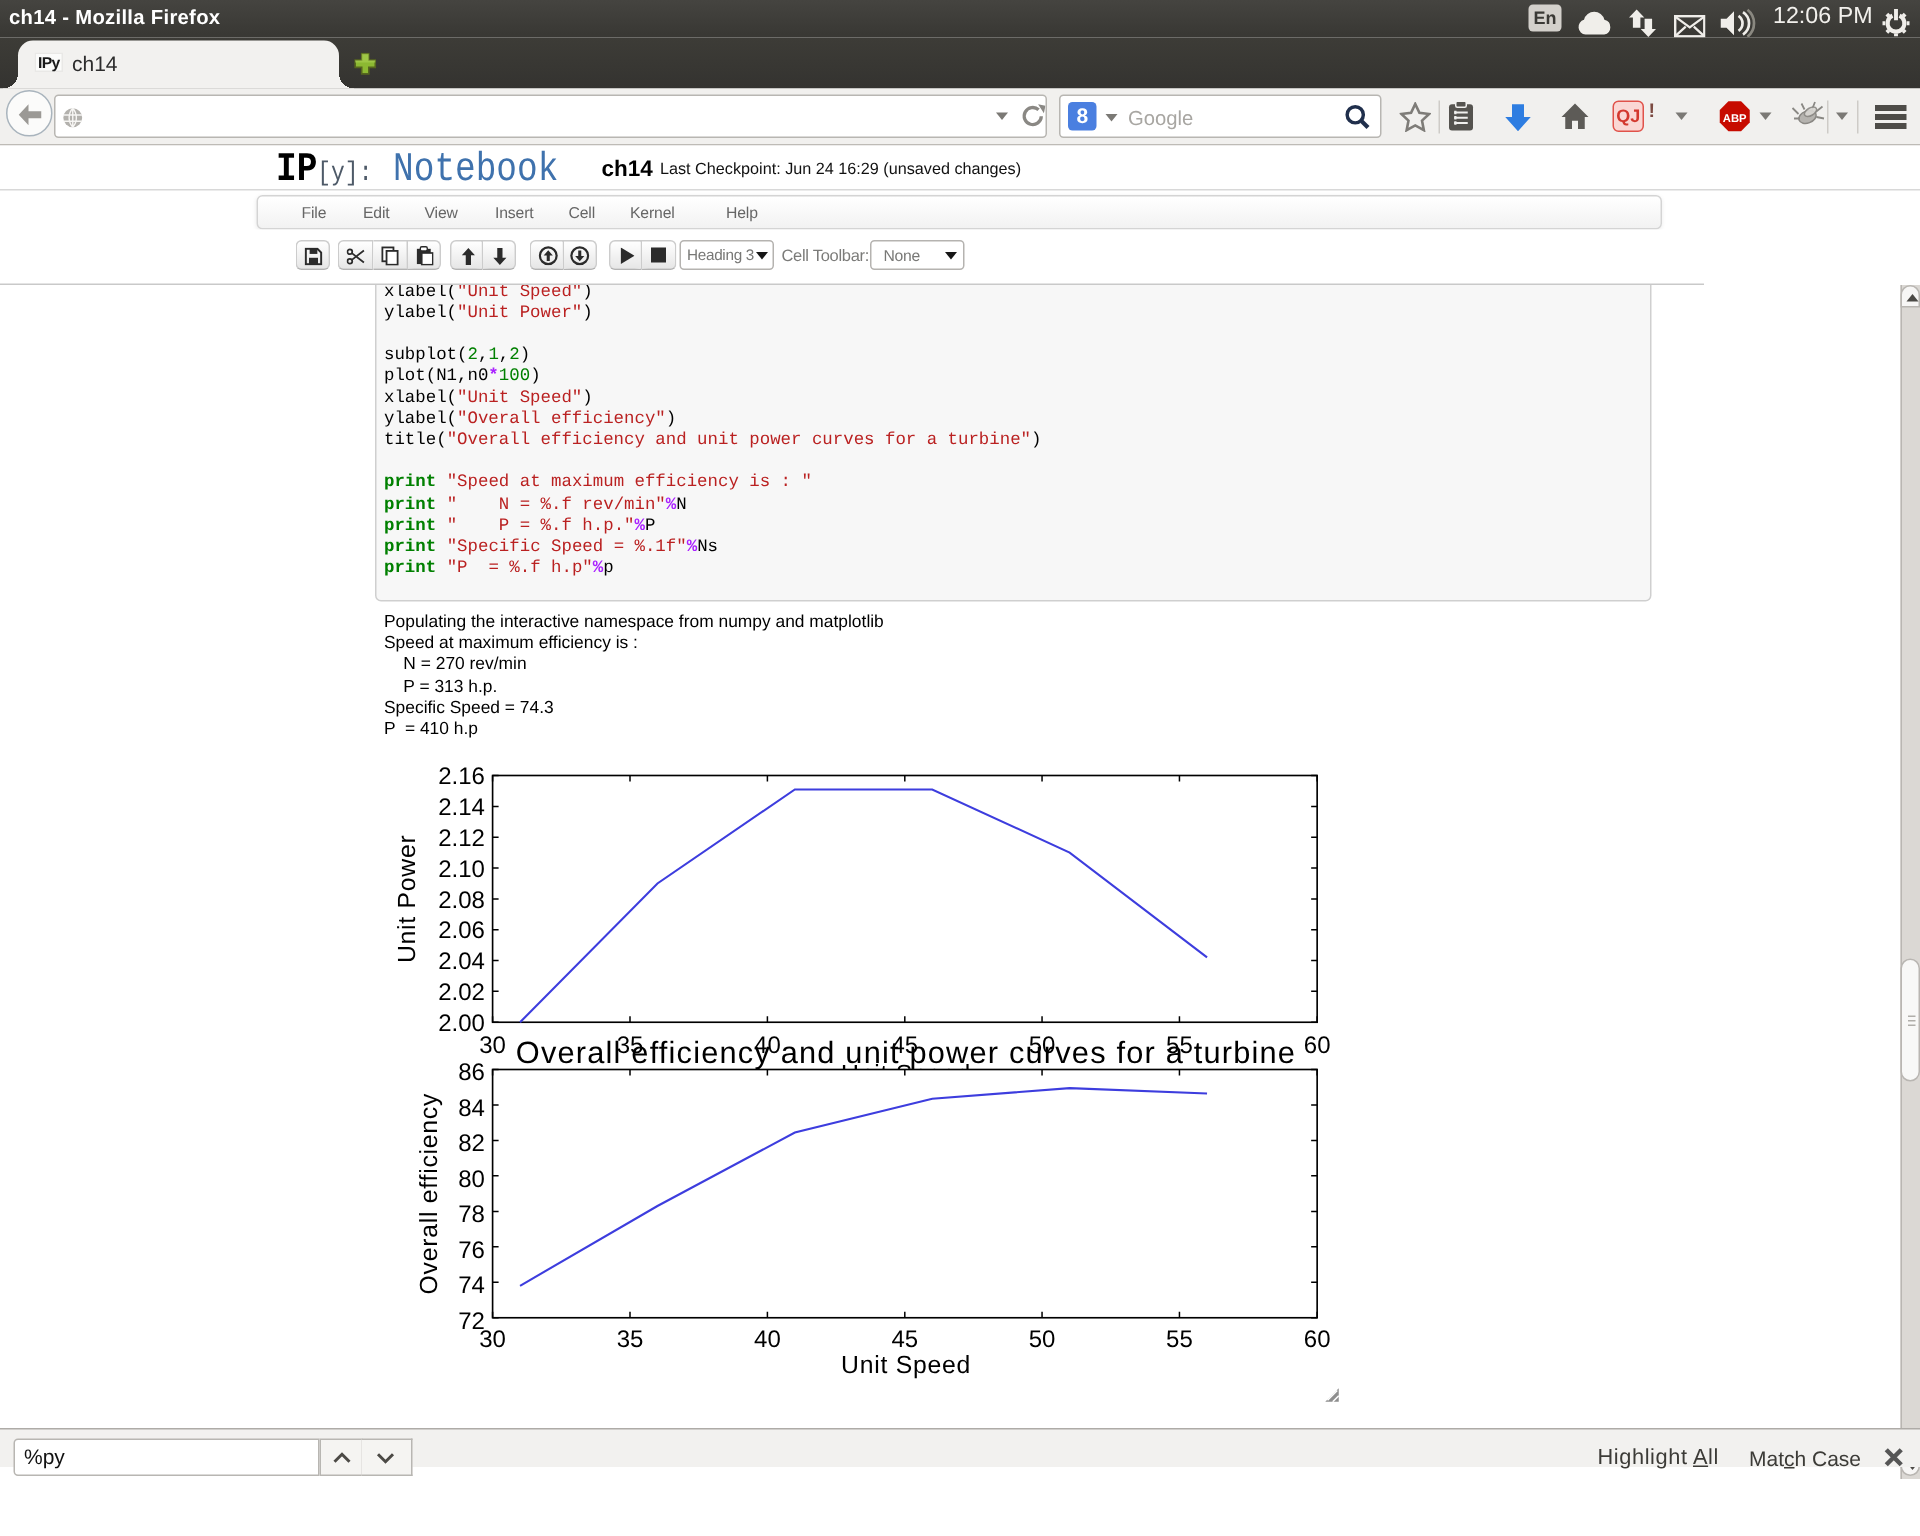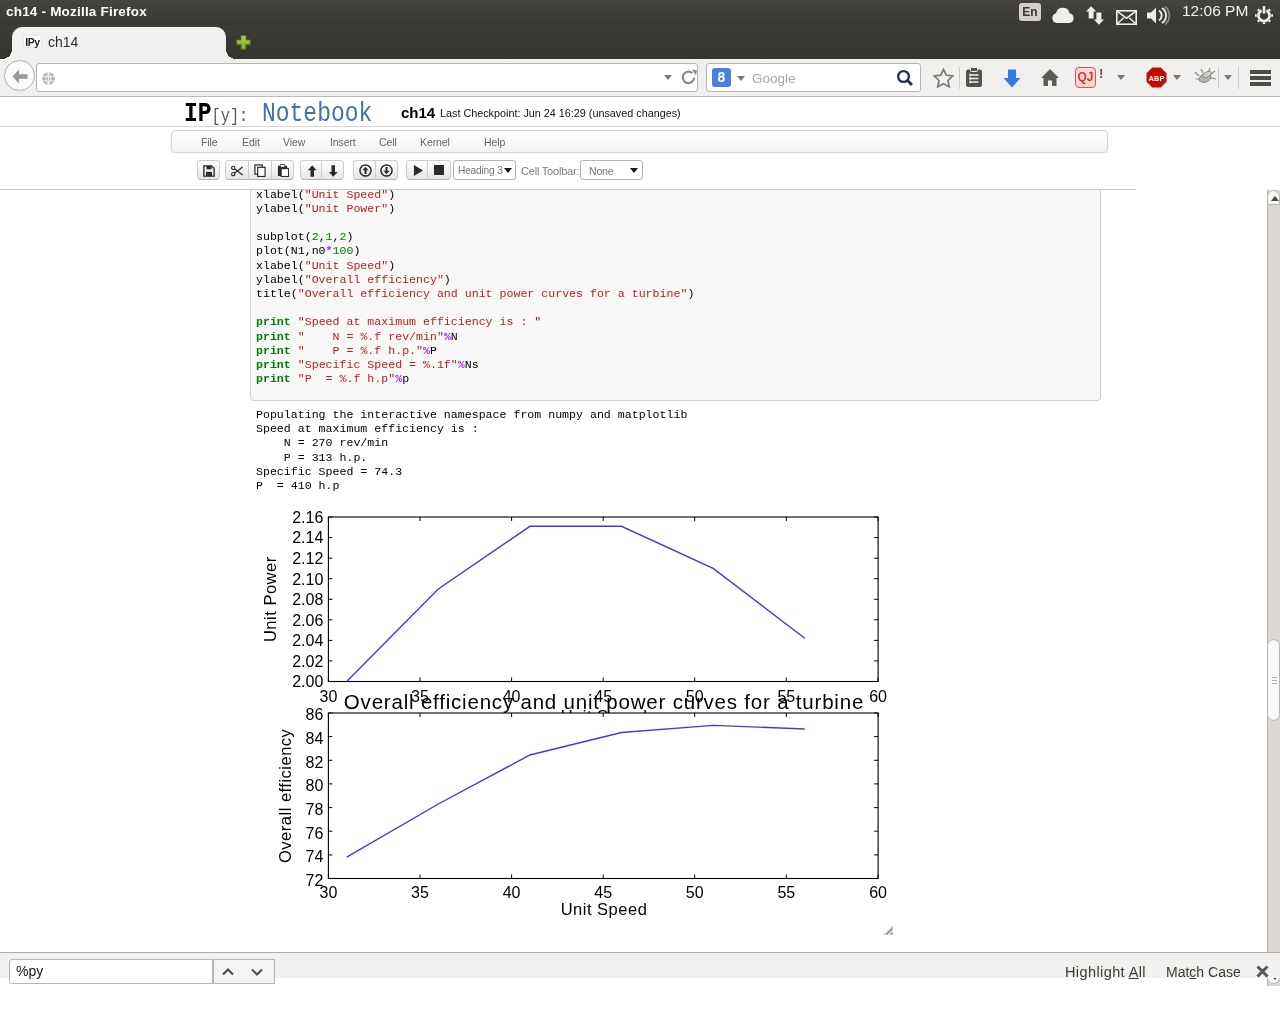--- a/index.html
+++ b/index.html
@@ -63,21 +63,21 @@
 
 #nbbody { position:absolute; left:0; top:190px; width:1267px; height:796px; background:#fff; overflow:hidden; }
 #cellinput { position:absolute; left:250px; top:-26px; width:851px; height:237px;
   background:#f7f7f7; border:1px solid #cfcfcf; border-radius:4px; }
 #code { position:absolute; left:256px; top:-2.5px; font-family:"Liberation Mono",monospace;
   font-size:11.6px; line-height:14.2px; white-space:pre; color:#000; }
 .cm-k { color:#008000; font-weight:bold; }
 .cm-s { color:#BA2121; }
 .cm-n { color:#008000; }
 .cm-o { color:#AA22FF; font-weight:bold; }
-#outtext { position:absolute; left:256px; top:218px; font-family:Liberation Mono, monospace;
+#outtext { position:absolute; left:256px; top:218px; font-family:Liberation Sans, sans-serif;
   font-size:11.6px; line-height:14.2px; white-space:pre; color:#000; }
 #figure { position:absolute; left:240px; top:300px; }
 #rhandle { position:absolute; }
 
 #hcell { position:absolute; left:171px; top:756px; width:935px; height:60px; background:#fff;
   border:1px solid #ababab; border-radius:4px; }
 #hcell .htext { position:absolute; left:10.5px; top:26.5px; font-size:14px; letter-spacing:0.1px; font-weight:bold; color:#000; }
 
 
 #sbar { position:absolute; left:1267px; top:190px; width:13px; height:796px; background:#dbd8d4;

